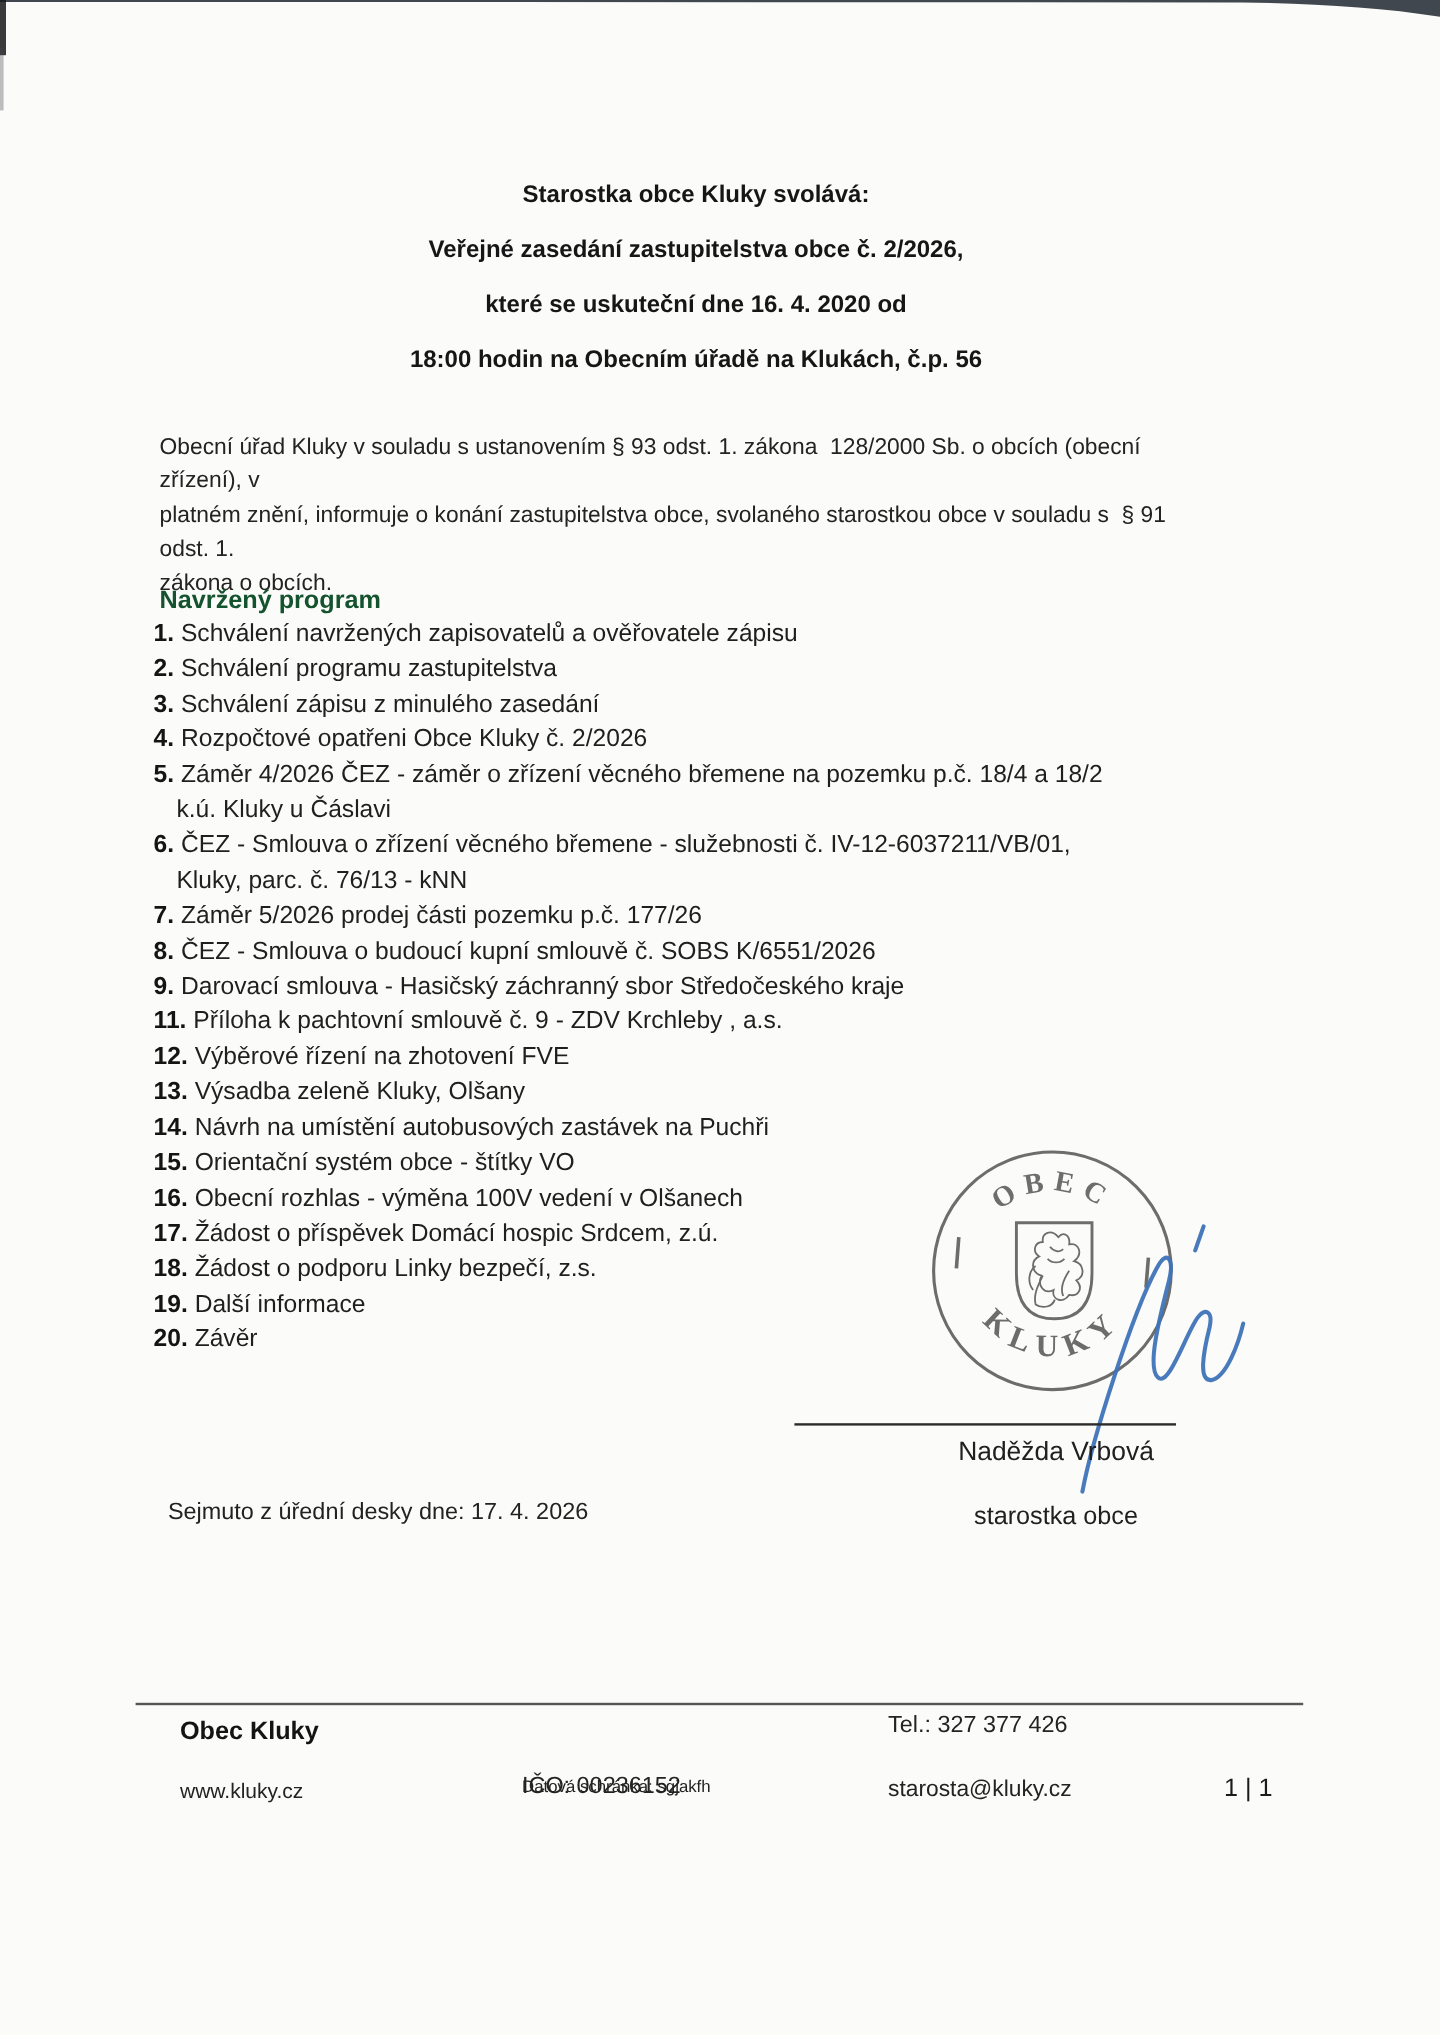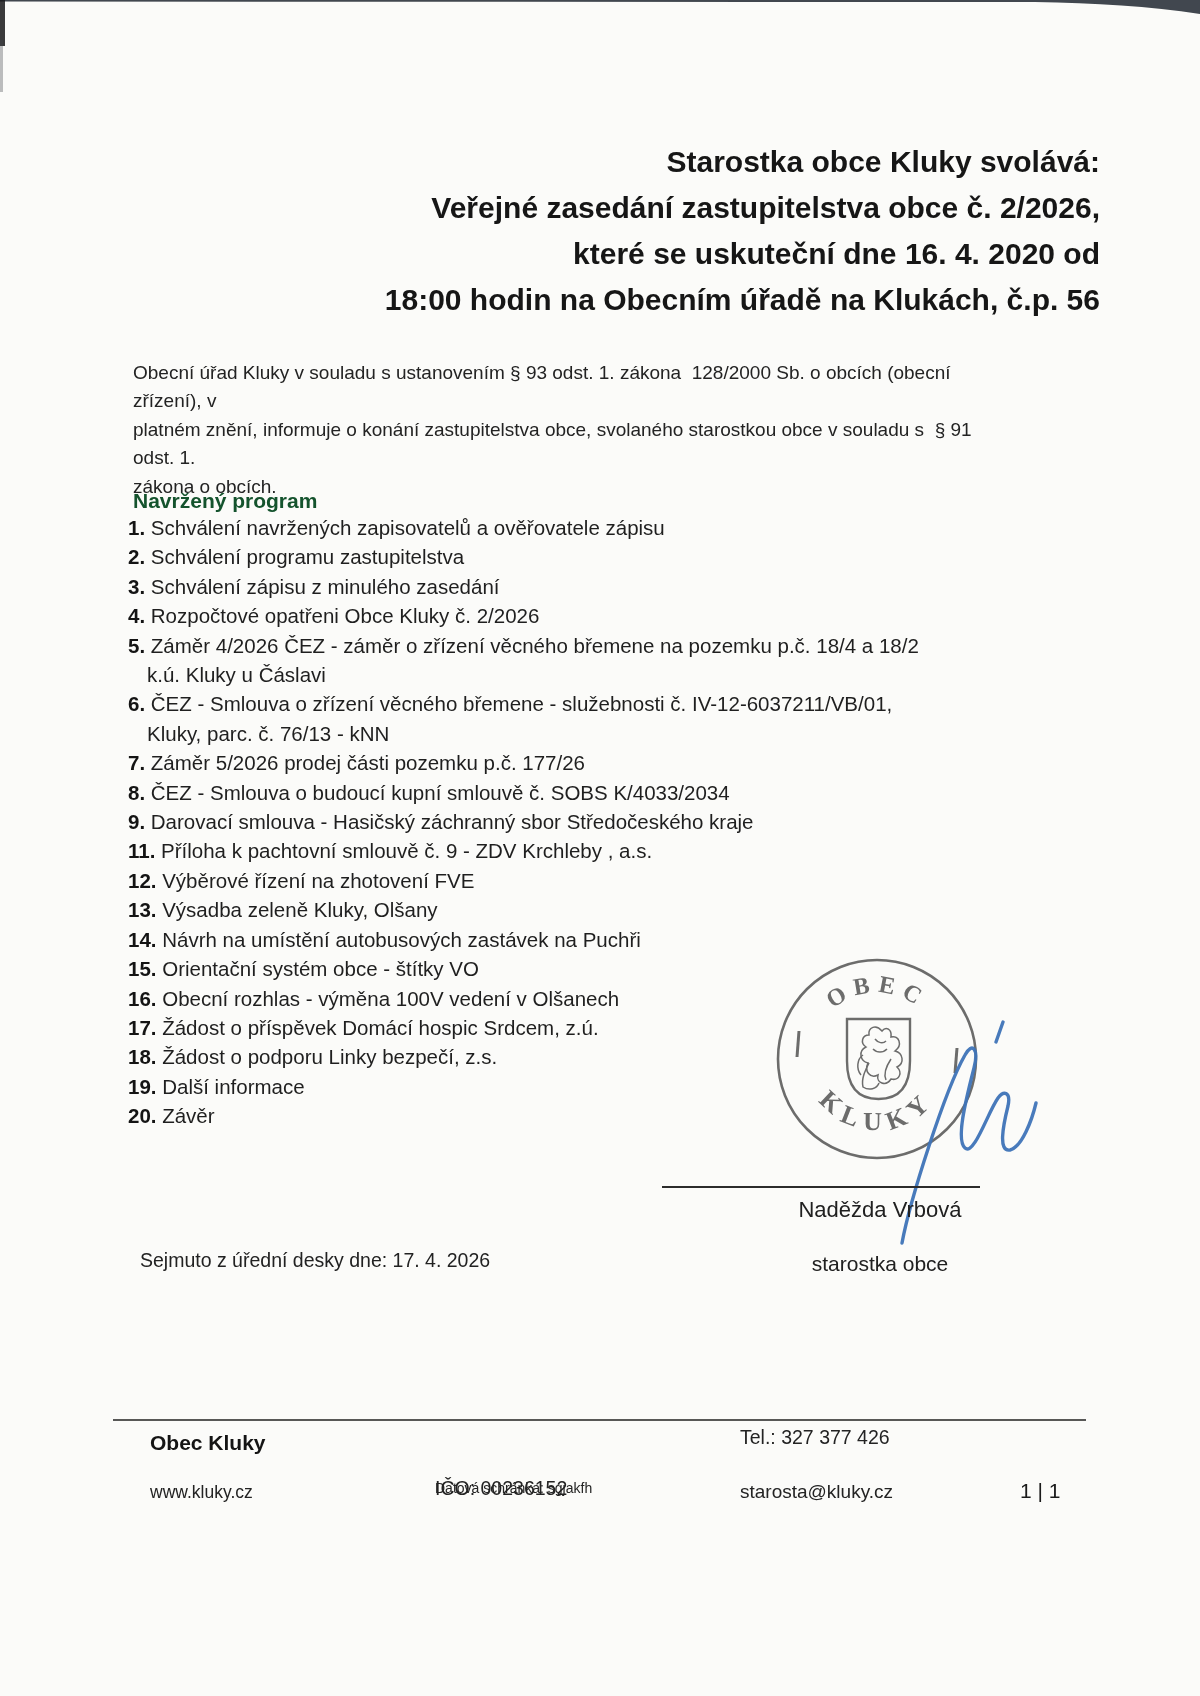--- a/index.html
+++ b/index.html
@@ -12,21 +12,21 @@
     position:relative;width:1200px;height:1696px;
     background:#fbfbf9;overflow:hidden;color:#1d1d1d;
   }
   
   .edge-top{position:absolute;top:0;left:0;width:1200px;height:20px;}
   .edge-left{position:absolute;top:0;left:0;width:5px;height:46px;background:#17181a;opacity:.85;}
   .edge-left2{position:absolute;top:40px;left:0;width:3px;height:52px;background:#44474c;opacity:.35;}
   
   .title-block{
     position:absolute;top:139px;left:60px;width:1040px;
-    text-align:right;font-weight:700;font-size:30px;line-height:46px;color:#161616;
+    text-align:center;font-weight:700;font-size:20px;line-height:46px;color:#161616;
   }
   
   .intro{
     position:absolute;top:359px;left:133px;width:850px;
     font-size:19px;line-height:28.4px;white-space:pre-wrap;color:#232323;
   }
   
   .prog-heading{
     position:absolute;top:486px;left:133px;
     font-size:21px;font-weight:700;color:#14532d;line-height:29px;
@@ -81,21 +81,21 @@
   <div class="prog-list">
       <div class="prog-item"><span class="prog-num">1.</span><span> Schválení navržených zapisovatelů a ověřovatele zápisu</span></div>
       <div class="prog-item"><span class="prog-num">2.</span><span> Schválení programu zastupitelstva</span></div>
       <div class="prog-item"><span class="prog-num">3.</span><span> Schválení zápisu z minulého zasedání</span></div>
       <div class="prog-item"><span class="prog-num">4.</span><span> Rozpočtové opatřeni Obce Kluky č. 2/2026</span></div>
       <div class="prog-item"><span class="prog-num">5.</span><span> Záměr 4/2026 ČEZ - záměr o zřízení věcného břemene na pozemku p.č. 18/4 a 18/2
 k.ú. Kluky u Čáslavi</span></div>
       <div class="prog-item"><span class="prog-num">6.</span><span> ČEZ - Smlouva o zřízení věcného břemene - služebnosti č. IV-12-6037211/VB/01,
 Kluky, parc. č. 76/13 - kNN</span></div>
       <div class="prog-item"><span class="prog-num">7.</span><span> Záměr 5/2026 prodej části pozemku p.č. 177/26</span></div>
-      <div class="prog-item"><span class="prog-num">8.</span><span> ČEZ - Smlouva o budoucí kupní smlouvě č. SOBS K/4033/2034</span></div>
+      <div class="prog-item"><span class="prog-num">8.</span><span> ČEZ - Smlouva o budoucí kupní smlouvě č. SOBS K/6551/2026</span></div>
       <div class="prog-item"><span class="prog-num">9.</span><span> Darovací smlouva - Hasičský záchranný sbor Středočeského kraje</span></div>
       <div class="prog-item"><span class="prog-num">11.</span><span> Příloha k pachtovní smlouvě č. 9 - ZDV Krchleby , a.s.</span></div>
       <div class="prog-item"><span class="prog-num">12.</span><span> Výběrové řízení na zhotovení FVE</span></div>
       <div class="prog-item"><span class="prog-num">13.</span><span> Výsadba zeleně Kluky, Olšany</span></div>
       <div class="prog-item"><span class="prog-num">14.</span><span> Návrh na umístění autobusových zastávek na Puchři</span></div>
       <div class="prog-item"><span class="prog-num">15.</span><span> Orientační systém obce - štítky VO</span></div>
       <div class="prog-item"><span class="prog-num">16.</span><span> Obecní rozhlas - výměna 100V vedení v Olšanech</span></div>
       <div class="prog-item"><span class="prog-num">17.</span><span> Žádost o příspěvek Domácí hospic Srdcem, z.ú.</span></div>
       <div class="prog-item"><span class="prog-num">18.</span><span> Žádost o podporu Linky bezpečí, z.s.</span></div>
       <div class="prog-item"><span class="prog-num">19.</span><span> Další informace</span></div>

